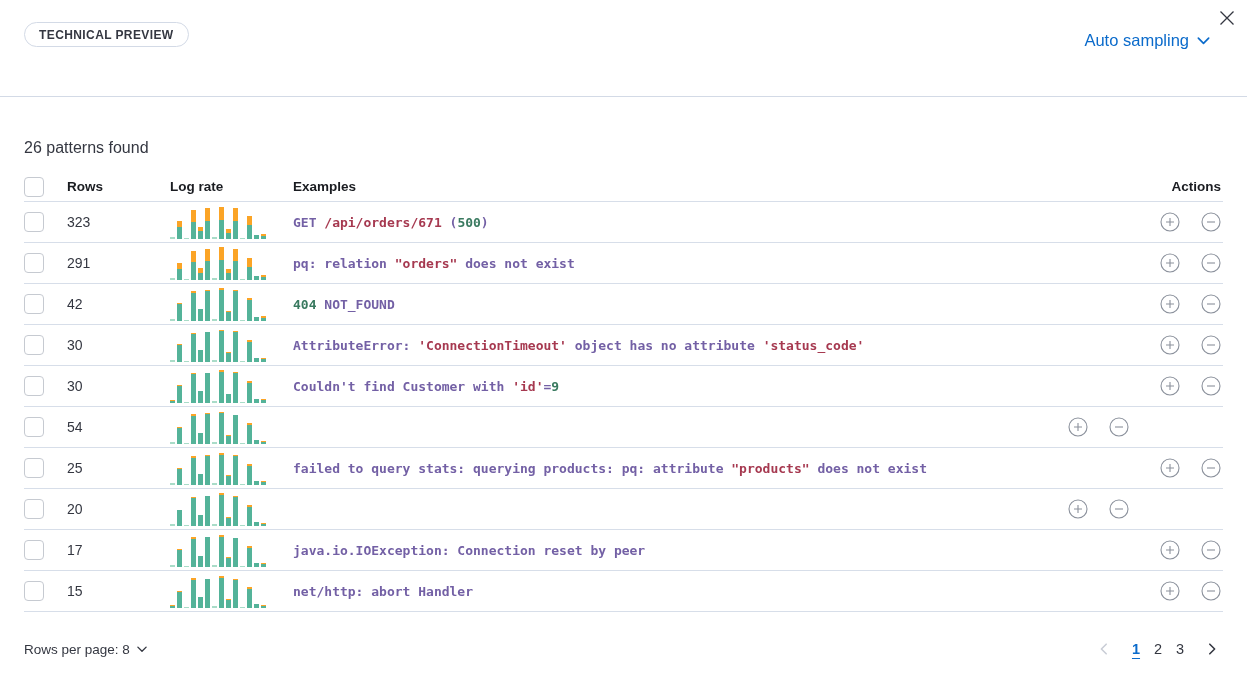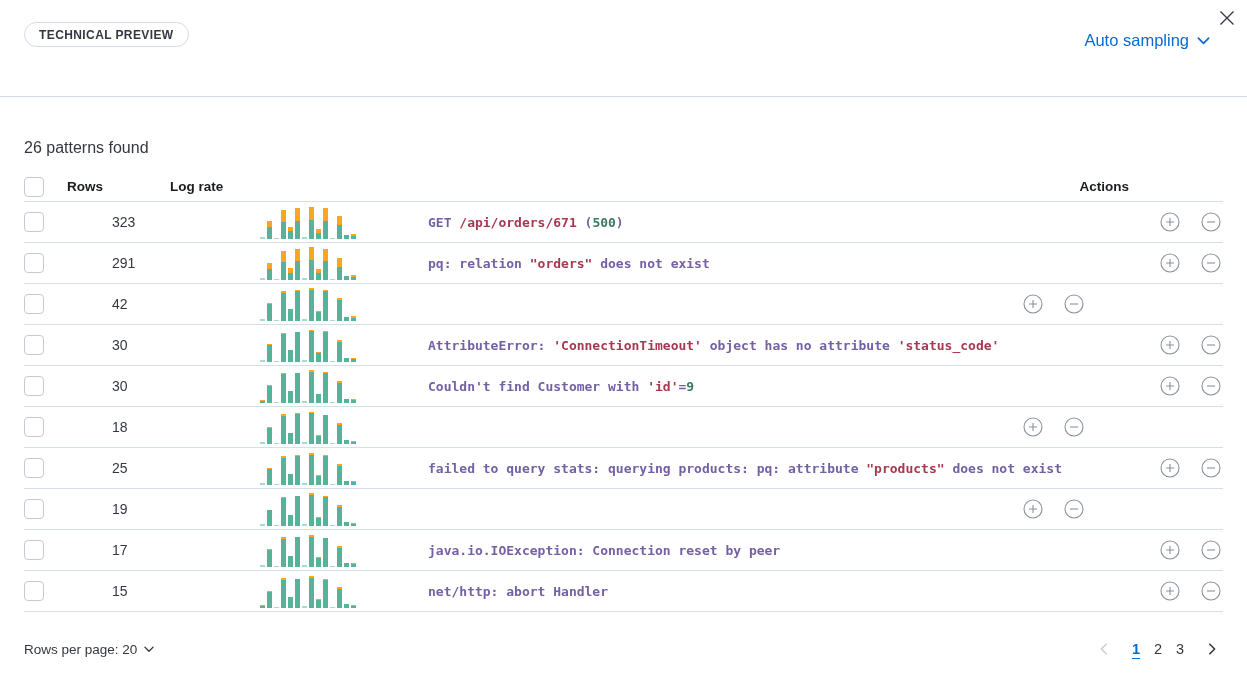--- a/index.html
+++ b/index.html
@@ -22,21 +22,21 @@
 
   
   .main { padding: 0 24px; }
   .summary { margin-top: 42px; font-size: 16px; color: #343741; }
 
   .grid-row { display: grid; grid-template-columns: 43px 103px 123px 1fr 92px; align-items: center;
     border-bottom: 1px solid #d7dee9; }
   .grid-head { margin-top: 15px; height: 30px; }
   .grid-head .col-label { font-size: 13.5px; font-weight: 700; color: #1a1c21; }
   .col-actions { text-align: right; padding-right: 2px; }
-  .data-row { height: 41px; gap: 45px; }
+  .data-row { height: 41px; }
   .count-cell { font-size: 14px; color: #343741; }
 
   .checkbox { width: 20px; height: 20px; border: 1px solid #c6cad1; border-radius: 4px; background: #fff; cursor: pointer; }
 
   
   .spark { display: flex; align-items: flex-end; gap: 2px; width: 96px; height: 33px; }
   .bar { width: 5px; display: flex; flex-direction: column; justify-content: flex-end; }
   .seg-o { background: #fba426; }
   .seg-g { background: #54b399; }
   .seg-l { background: #a9dcc8; }
@@ -89,20 +89,21 @@
   <div class="main">
     <div class="summary">26 patterns found</div>
 
     <div>
       <div class="grid-row grid-head">
         <div>
             <div class="checkbox"></div>
           </div>
         <div class="col-label">Rows</div>
         <div class="col-label">Log rate</div>
+        <div class="col-label">Examples</div>
         <div class="col-label col-actions">Actions</div>
       </div>
       <div id="table-rows">
   <div class="grid-row data-row">
     <div>
               <div class="checkbox"></div>
             </div>
     <div class="count-cell">323</div>
     <div>
               <div class="spark">
@@ -305,20 +306,21 @@
                 </div>
                 <div class="bar">
                   <div class="seg-g" style="height: 4px;"></div>
                 </div>
                 <div class="bar">
                   <div class="seg-o" style="height: 2px;"></div>
                   <div class="seg-g" style="height: 3px;"></div>
                 </div>
               </div>
             </div>
+    <div class="example-cell"><span class="tok-g">404</span><span class="tok-p"> NOT_FOUND</span></div>
     <div class="actions-cell">
       <button class="action-btn">
         <svg width="20" height="20" viewBox="0 0 20 20">
           <circle cx="10" cy="10" r="9" fill="none" stroke="#8b919c" stroke-width="1.1"></circle>
           <path d="M10 6 V14 M6 10 H14" stroke="#8b919c" stroke-width="1.1" fill="none"></path>
         </svg>
       </button>
       <button class="action-btn">
         <svg width="20" height="20" viewBox="0 0 20 20">
           <circle cx="10" cy="10" r="9" fill="none" stroke="#8b919c" stroke-width="1.1"></circle>
@@ -475,21 +477,21 @@
           <path d="M6 10 H14" stroke="#8b919c" stroke-width="1.1" fill="none"></path>
         </svg>
       </button>
     </div>
   </div>
 
   <div class="grid-row data-row">
     <div>
               <div class="checkbox"></div>
             </div>
-    <div class="count-cell">18</div>
+    <div class="count-cell">54</div>
     <div>
               <div class="spark">
                 <div class="bar">
                   <div class="seg-l" style="height: 2px;"></div>
                 </div>
                 <div class="bar">
                   <div class="seg-o" style="height: 1px;"></div>
                   <div class="seg-g" style="height: 16px;"></div>
                 </div>
                 <div class="bar">
@@ -625,21 +627,21 @@
           <path d="M6 10 H14" stroke="#8b919c" stroke-width="1.1" fill="none"></path>
         </svg>
       </button>
     </div>
   </div>
 
   <div class="grid-row data-row">
     <div>
               <div class="checkbox"></div>
             </div>
-    <div class="count-cell">19</div>
+    <div class="count-cell">20</div>
     <div>
               <div class="spark">
                 <div class="bar">
                   <div class="seg-l" style="height: 2px;"></div>
                 </div>
                 <div class="bar">
                   <div class="seg-g" style="height: 16px;"></div>
                 </div>
                 <div class="bar">
                   <div class="seg-l" style="height: 1px;"></div>
@@ -848,21 +850,21 @@
           <path d="M6 10 H14" stroke="#8b919c" stroke-width="1.1" fill="none"></path>
         </svg>
       </button>
     </div>
   </div>
 </div>
     </div>
 
     <div class="table-footer">
       <button class="rows-per-page">
-        <span>Rows per page: 20</span>
+        <span>Rows per page: 8</span>
         <svg width="12" height="12" viewBox="0 0 16 16">
           <path d="M2.5 5.5 L8 11 L13.5 5.5" stroke="#343741" stroke-width="1.8" fill="none" stroke-linecap="round" stroke-linejoin="round"></path>
         </svg>
       </button>
       <div class="pagination">
         <button class="nav-btn disabled">
           <svg width="14" height="14" viewBox="0 0 16 16">
             <path d="M10.5 2.5 L5 8 L10.5 13.5" stroke="#c9cdd6" stroke-width="1.8" fill="none" stroke-linecap="round" stroke-linejoin="round"></path>
           </svg>
         </button>

